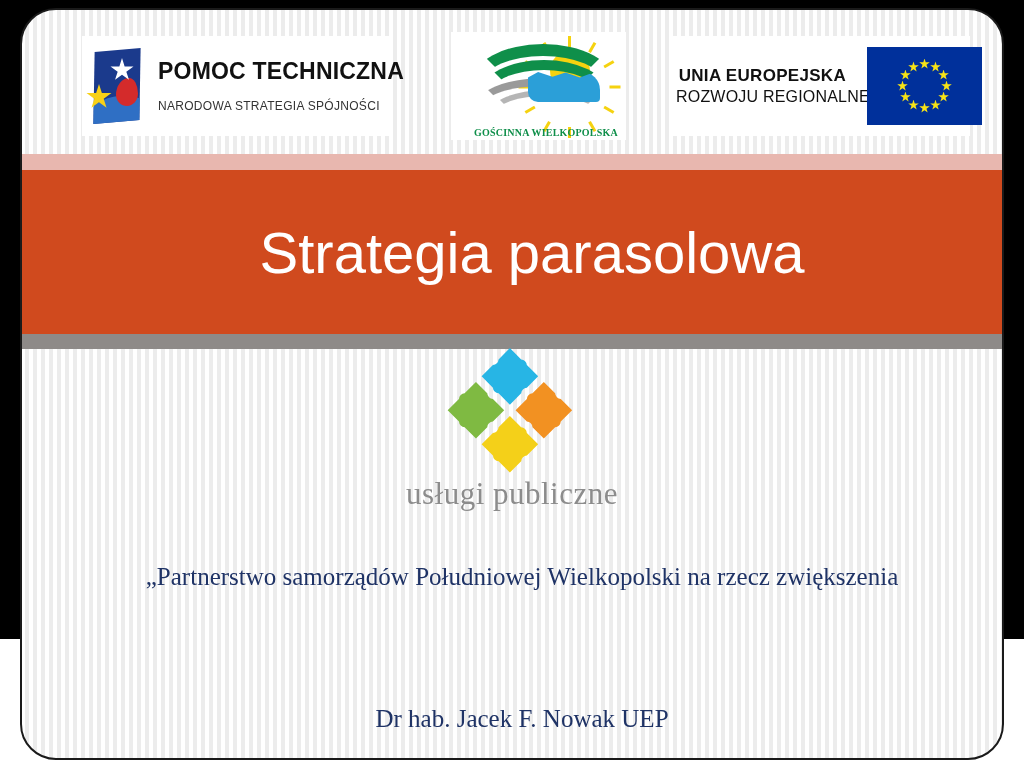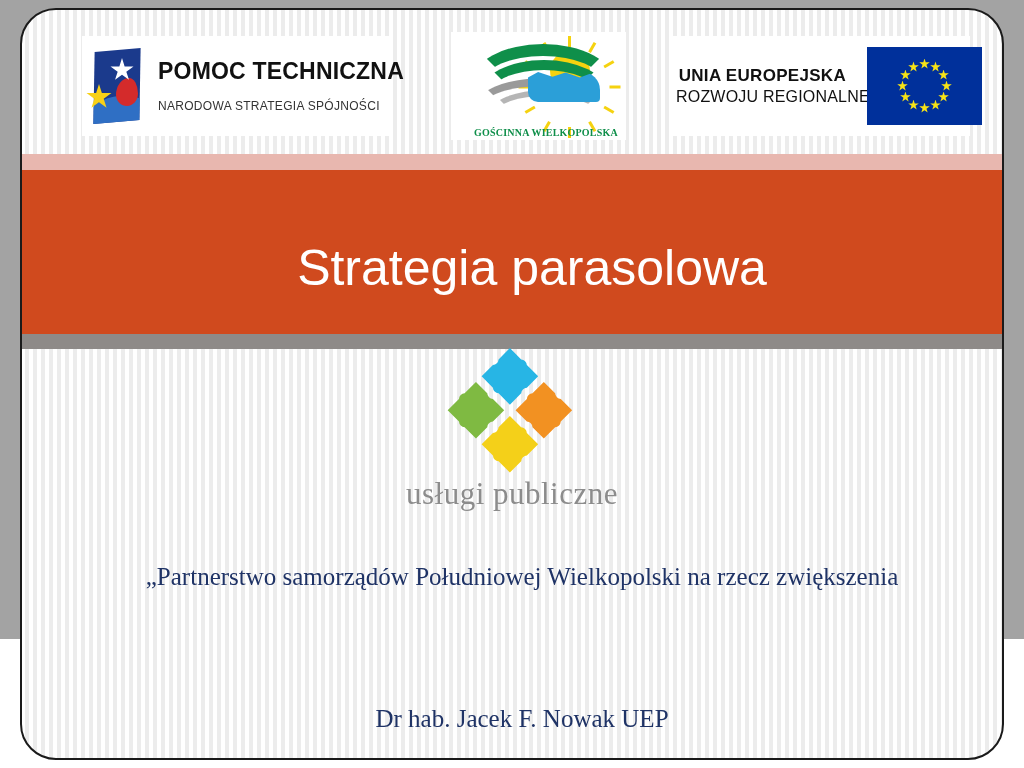--- a/index.html
+++ b/index.html
@@ -9,21 +9,21 @@
     height: 768px;
     background: #ffffff;
     font-family: "Liberation Sans", sans-serif;
     overflow: hidden;
   }
 
   .slide {
     position: relative;
     width: 1024px;
     height: 639px;
-    background: #a3a3a3;
+    background: #000000;
     box-sizing: border-box;
   }
 
   
   .slide-card {
     position: absolute;
     left: 20px;
     top: 8px;
     width: 984px;
     height: 752px;
@@ -278,28 +278,28 @@
     position: absolute;
     left: 0;
     top: 324px;
     width: 100%;
     height: 15px;
     background: #8e8a88;
   }
   .slide-title {
     position: absolute;
     left: 0;
-    top: 176px;
+    top: 160px;
     width: 100%;
     height: 164px;
     display: flex;
     align-items: center;
     justify-content: center;
     color: #ffffff;
-    font-size: 50px;
+    font-size: 58px;
     font-weight: normal;
     letter-spacing: 0px;
     padding-left: 40px;
     box-sizing: border-box;
   }
 
   
   .puzzle-area {
     position: absolute;
     left: 0;

